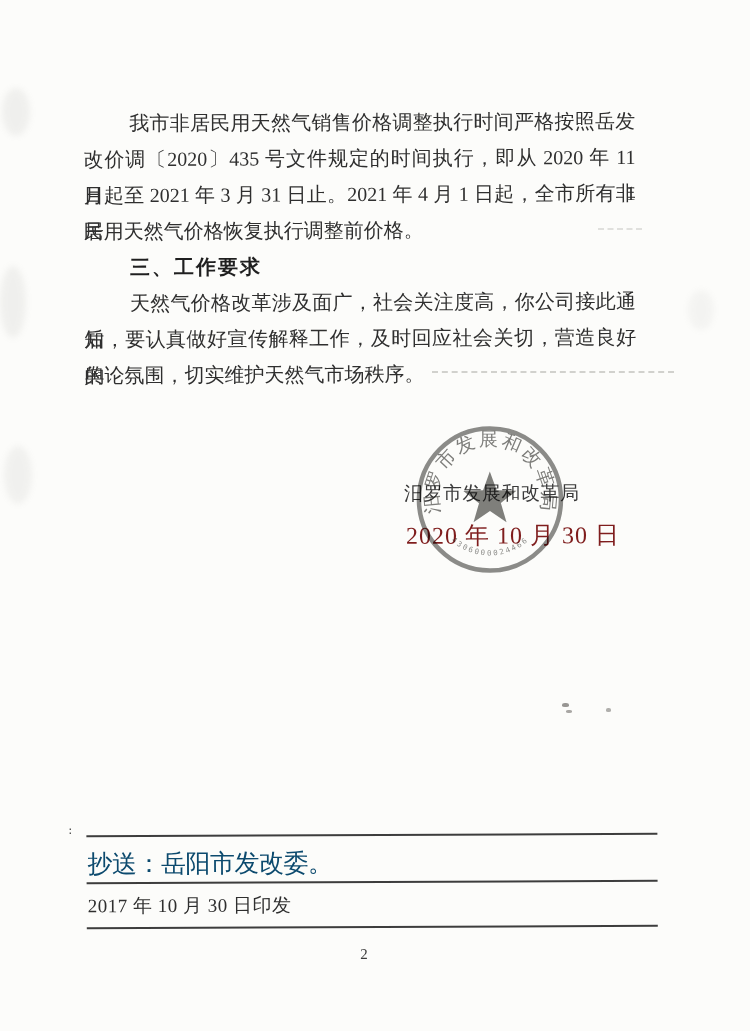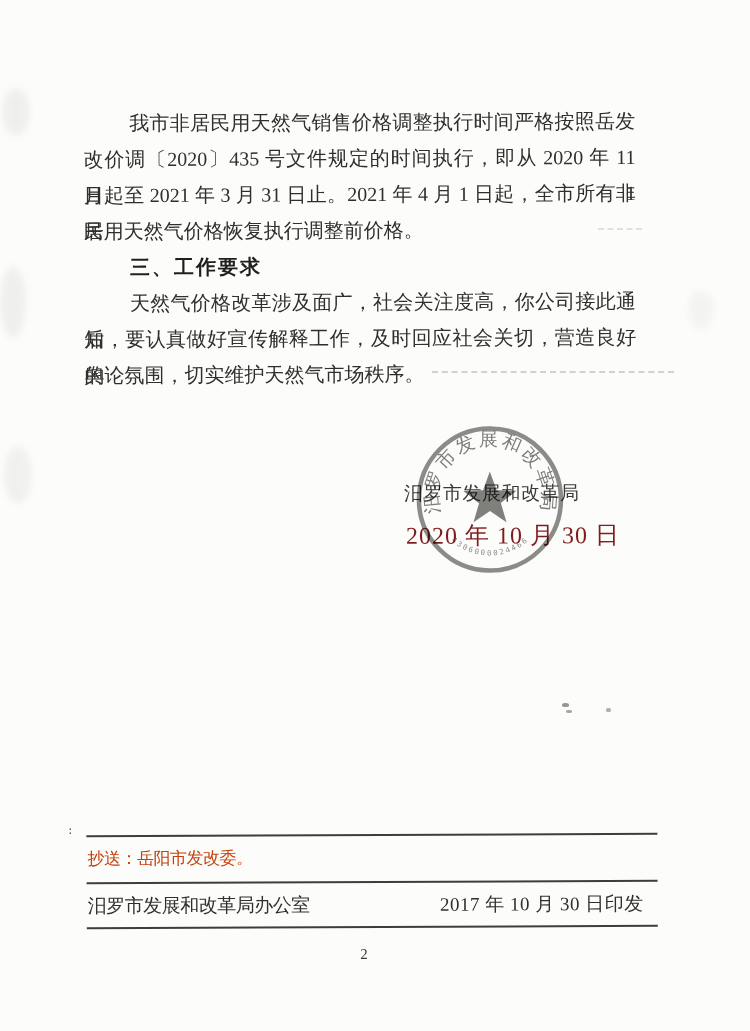--- a/index.html
+++ b/index.html
@@ -61,21 +61,21 @@
   
   .sep{
     position:absolute;left:85px;width:571px;height:2px;
     background:#3d3d3d;
   }
   .sep1{top:834px;}
   .sep2{top:881px;}
   .sep3{top:926px;}
   .cc-line{
     position:absolute;left:86px;top:846px;
-    font-size:17px;letter-spacing:-0.5px;color:#c2410c;
+    font-size:25px;letter-spacing:-0.5px;color:#0c4a6e;
     white-space:nowrap;
   }
   .office-row{
     position:absolute;left:86px;top:892px;width:556px;
     display:flex;justify-content:space-between;align-items:center;
     font-size:19px;color:#2f2f2f;
   }
   .office-row .left{letter-spacing:-0.5px;white-space:nowrap;}
   .office-row .right{letter-spacing:0.5px;white-space:nowrap;}
   .page-num{
@@ -125,21 +125,20 @@
       <polygon points="86,56 79.2,74.7 59.4,75.3 75.1,87.6 69.5,106.7 86,95.5 102.5,106.7 96.9,87.6 112.6,75.3 92.8,74.7" fill="#5d5d5a" opacity="0.9"></polygon>
       <text font-size="7.5" fill="#7d7d7a" letter-spacing="2" font-family="DejaVu Sans Mono, monospace">
         <textPath href="#arcBottom" startOffset="50%" text-anchor="middle">4306000024466</textPath>
       </text>
     </svg>
 
     <div class="sep sep1"></div>
     <div class="cc-line">抄送：岳阳市发改委。</div>
     <div class="sep sep2"></div>
     <div class="office-row">
-      <span class="left">汨罗市发展和改革局办公室</span>
       <span class="right">2017 年 10 月 30 日印发</span>
     </div>
     <div class="sep sep3"></div>
 
     <div class="page-num">2</div>
   </div>
 
   <div class="artifact colon-mark" style="left:67px;top:824px;">:</div>
   <div class="artifact streak" style="left:432px;top:371px;width:242px;"></div>
   <div class="artifact streak" style="left:598px;top:228px;width:44px;opacity:0.35;"></div>

